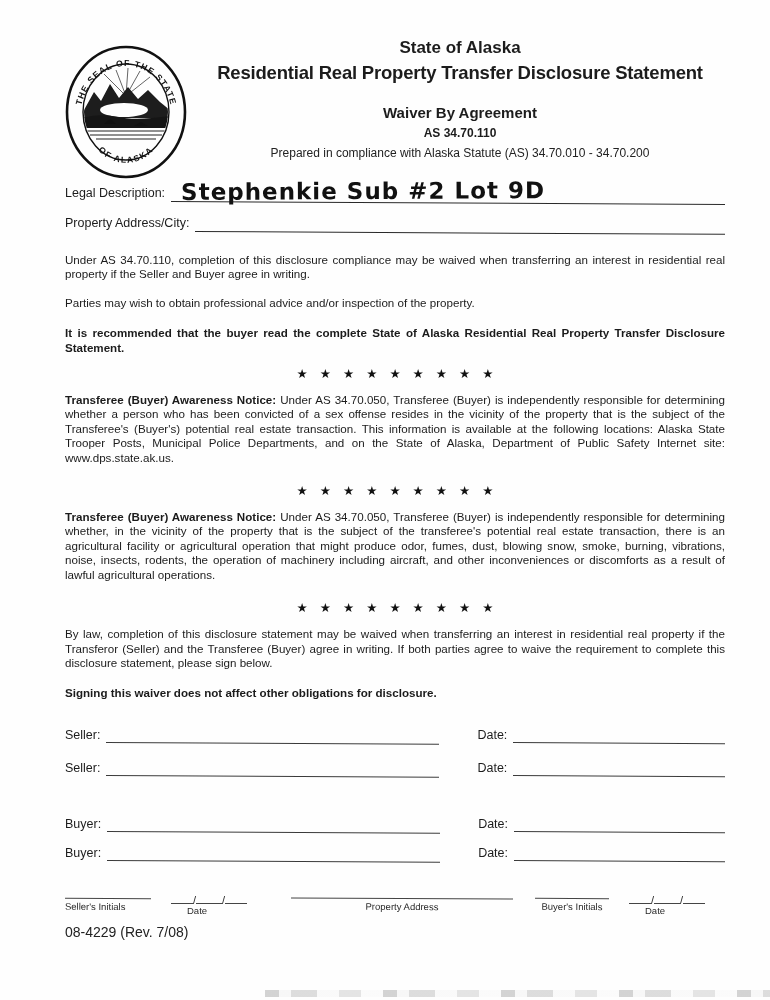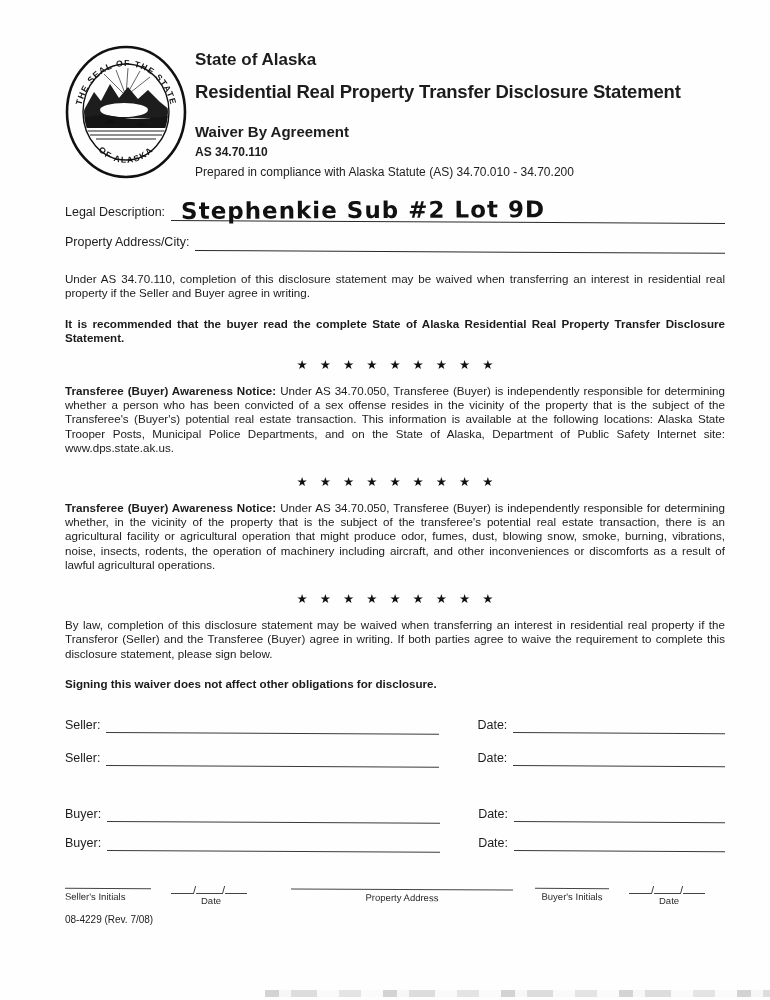--- a/index.html
+++ b/index.html
@@ -10,23 +10,23 @@
     margin:0 auto;
     background:#fefefe;
     font-family:"Liberation Sans", sans-serif;
     color:#1c1c1c;
     overflow:hidden;
   }
   .content { position:absolute; left:65px; top:0; width:660px; }
 
   
   .seal { position:absolute; left:64px; top:44px; width:124px; height:136px; }
-  .titles { padding-top:50px; margin-left:130px; text-align:left; }
+  .titles { padding-top:38px; margin-left:130px; text-align:center; }
   .title1 { font-size:17px; font-weight:bold; }
-  .title2 { font-size:18.5px; font-weight:bold; margin-top:11px; letter-spacing:-0.2px; }
+  .title2 { font-size:18.5px; font-weight:bold; margin-top:4px; letter-spacing:-0.2px; }
   .subtitle { font-size:15px; font-weight:bold; margin-top:20px; }
   .statute { font-size:12px; font-weight:bold; margin-top:5px; }
   .prepared { font-size:12px; margin-top:6px; color:#222; }
 
   
   .field-row { display:flex; align-items:flex-end; margin-top:16px; font-size:12.5px; }
   .field-row .label { white-space:nowrap; padding-bottom:2px; }
   .fill-line { flex:1; border-bottom:1.5px solid #2a2a2a; height:26px; margin-left:6px;
                position:relative; transform:rotate(0.3deg); transform-origin:left bottom; }
   .handwriting {
@@ -57,22 +57,22 @@
 
   
   .footer { display:flex; align-items:center; margin-top:31px; font-size:9.5px; color:#2a2a2a; }
   .overline-box { border-top:1.2px solid #444; padding-top:2px; transform:rotate(0.3deg); }
   .f-seller { width:86px; }
   .f-buyer { width:74px; margin-left:22px; text-align:center; }
   .f-propline { flex:1; margin-left:24px; margin-right:0; text-align:center; margin-top:1px; }
   .date-field { position:relative; margin-left:20px; width:96px; height:24px; }
   .date-field .seg { display:inline-block; border-bottom:1.2px solid #444; height:11px; }
   .date-field .slash { font-size:11px; }
-  .date-field .date-lab { position:absolute; left:30px; top:12px; }
-  .form-number { font-size:10px; margin-top:7px; color:#222; }
+  .date-field .date-lab { position:absolute; left:16px; top:12px; }
+  .form-number { font-size:14px; margin-top:7px; color:#222; }
 
   
   .scan-artifact {
     position:absolute; left:265px; right:0; bottom:3px; height:7px;
     background:repeating-linear-gradient(90deg,
       rgba(60,60,60,0.22) 0 14px, rgba(120,120,120,0.05) 14px 26px,
       rgba(70,70,70,0.18) 26px 52px, rgba(140,140,140,0.04) 52px 74px,
       rgba(80,80,80,0.15) 74px 96px, rgba(150,150,150,0.03) 96px 118px);
     filter:blur(0.6px);
   }
@@ -134,21 +134,22 @@
       <span class="fill-line">
         <span class="handwriting">Stephenkie Sub #2 Lot 9D</span>
       </span>
     </div>
 
     <div class="field-row short">
       <span class="label">Property Address/City:</span>
       <span class="fill-line"></span>
     </div>
 
-    <p class="body mt20">Under AS 34.70.110, completion of this disclosure statement may be waived when transferring an interest in residential real property if the Seller and Buyer agree in writing.</p>
+    <p class="body mt20">Under AS 34.70.110, completion of this disclosure compliance may be waived when transferring an interest in residential real property if the Seller and Buyer agree in writing.</p>
+    <p class="body mt14">Parties may wish to obtain professional advice and/or inspection of the property.</p>
     <p class="body mt14 bold">It is recommended that the buyer read the complete State of Alaska Residential Real Property Transfer Disclosure Statement.</p>
 
     <div class="stars mt10">★★★★★★★★★</div>
 
     <p class="body mt12"><b>Transferee (Buyer) Awareness Notice:</b> <span>Under AS 34.70.050, Transferee (Buyer) is independently responsible for determining whether a person who has been convicted of a sex offense resides in the vicinity of the property that is the subject of the Transferee's (Buyer's) potential real estate transaction.  This information is available at the following locations:  Alaska State Trooper Posts, Municipal Police Departments, and on the State of Alaska, Department of Public Safety Internet site:  www.dps.state.ak.us.</span></p>
 
     <div class="stars mt18">★★★★★★★★★</div>
 
     <p class="body mt12"><b>Transferee (Buyer) Awareness Notice:</b> <span>Under AS 34.70.050, Transferee (Buyer) is independently responsible for determining whether, in the vicinity of the property that is the subject of the transferee's potential real estate transaction, there is an agricultural facility or agricultural operation that might produce odor, fumes, dust, blowing snow, smoke, burning, vibrations, noise, insects, rodents, the operation of machinery including aircraft, and other inconveniences or discomforts as a result of lawful agricultural operations.</span></p>
 

